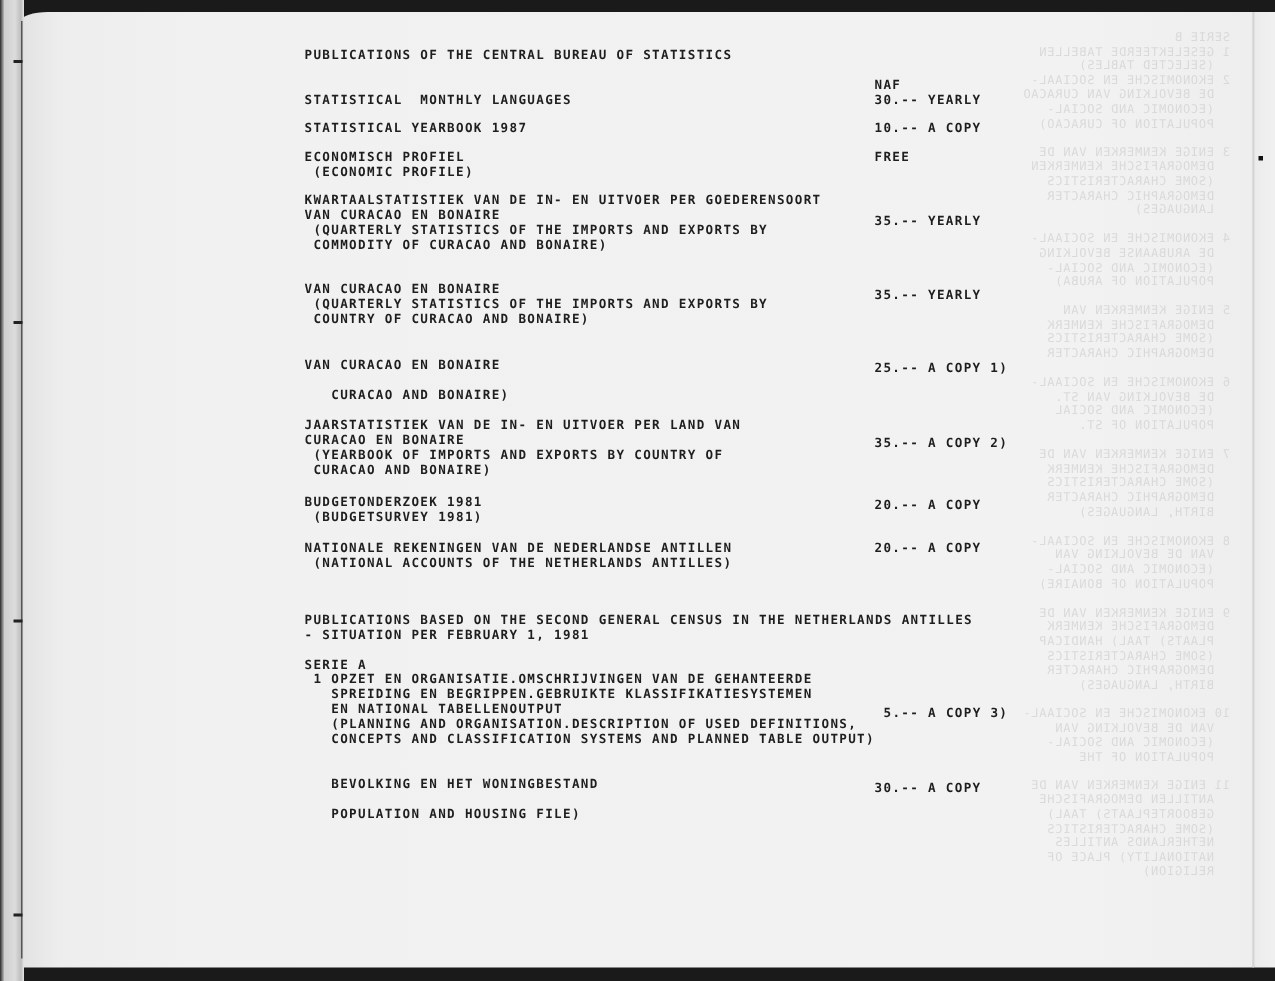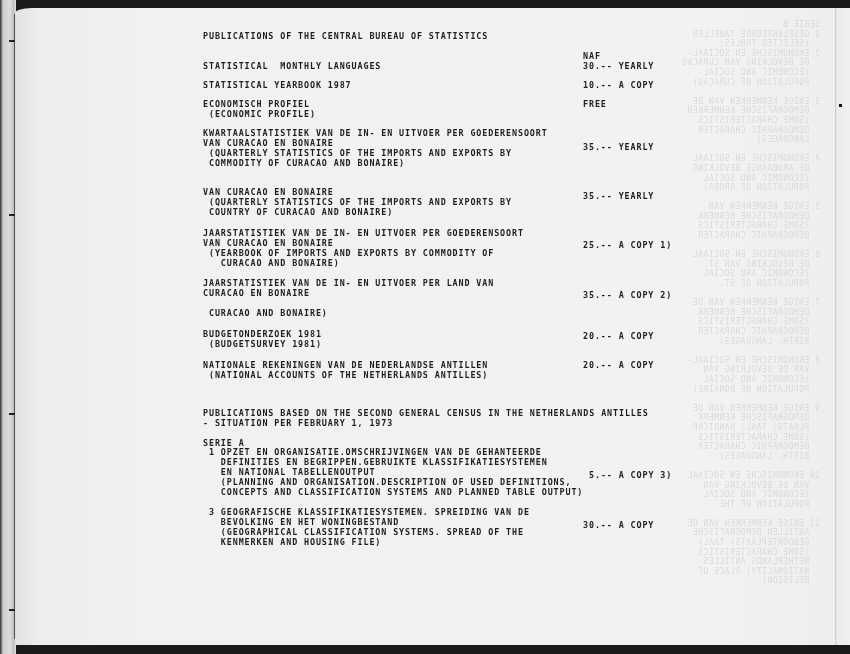--- a/index.html
+++ b/index.html
@@ -136,49 +136,46 @@
   <div class="line" style="left:203px;top:138px">VAN CURACAO EN BONAIRE</div>
   <div class="line" style="left:203px;top:148px"> (QUARTERLY STATISTICS OF THE IMPORTS AND EXPORTS BY</div>
   <div class="line" style="left:203px;top:158px"> COMMODITY OF CURACAO AND BONAIRE)</div>
   <div class="price" style="left:583px;top:142px">35.-- YEARLY</div>
 
   <div class="line" style="left:203px;top:187px">VAN CURACAO EN BONAIRE</div>
   <div class="line" style="left:203px;top:197px"> (QUARTERLY STATISTICS OF THE IMPORTS AND EXPORTS BY</div>
   <div class="line" style="left:203px;top:207px"> COUNTRY OF CURACAO AND BONAIRE)</div>
   <div class="price" style="left:583px;top:191px">35.-- YEARLY</div>
 
-  <div class="line" style="left:203px;top:228px">JAARSTATISTIEK VAN DE IN- EN UITVOER PER GOEDERENSOORT</div>
   <div class="line" style="left:203px;top:238px">VAN CURACAO EN BONAIRE</div>
-  <div class="line" style="left:203px;top:248px"> (YEARBOOK OF IMPORTS AND EXPORTS BY COMMODITY OF</div>
   <div class="line" style="left:203px;top:258px">   CURACAO AND BONAIRE)</div>
   <div class="price" style="left:583px;top:240px">25.-- A COPY 1)</div>
 
   <div class="line" style="left:203px;top:278px">JAARSTATISTIEK VAN DE IN- EN UITVOER PER LAND VAN</div>
   <div class="line" style="left:203px;top:288px">CURACAO EN BONAIRE</div>
+  <div class="line" style="left:203px;top:298px"> (YEARBOOK OF IMPORTS AND EXPORTS BY COUNTRY OF</div>
   <div class="line" style="left:203px;top:308px"> CURACAO AND BONAIRE)</div>
   <div class="price" style="left:583px;top:290px">35.-- A COPY 2)</div>
 
   <div class="line" style="left:203px;top:329px">BUDGETONDERZOEK 1981</div>
   <div class="line" style="left:203px;top:339px"> (BUDGETSURVEY 1981)</div>
   <div class="price" style="left:583px;top:331px">20.-- A COPY</div>
 
   <div class="line" style="left:203px;top:360px">NATIONALE REKENINGEN VAN DE NEDERLANDSE ANTILLEN</div>
   <div class="line" style="left:203px;top:370px"> (NATIONAL ACCOUNTS OF THE NETHERLANDS ANTILLES)</div>
   <div class="price" style="left:583px;top:360px">20.-- A COPY</div>
 
   <div class="line" style="left:203px;top:408px">PUBLICATIONS BASED ON THE SECOND GENERAL CENSUS IN THE NETHERLANDS ANTILLES</div>
-  <div class="line" style="left:203px;top:418px">- SITUATION PER FEBRUARY 1, 1973</div>
+  <div class="line" style="left:203px;top:418px">- SITUATION PER FEBRUARY 1, 1981</div>
 
   <div class="line" style="left:203px;top:438px">SERIE A</div>
 
   <div class="line" style="left:203px;top:447px"> 1 OPZET EN ORGANISATIE.OMSCHRIJVINGEN VAN DE GEHANTEERDE</div>
-  <div class="line" style="left:203px;top:457px">   DEFINITIES EN BEGRIPPEN.GEBRUIKTE KLASSIFIKATIESYSTEMEN</div>
+  <div class="line" style="left:203px;top:457px">   SPREIDING EN BEGRIPPEN.GEBRUIKTE KLASSIFIKATIESYSTEMEN</div>
   <div class="line" style="left:203px;top:467px">   EN NATIONAL TABELLENOUTPUT</div>
   <div class="line" style="left:203px;top:477px">   (PLANNING AND ORGANISATION.DESCRIPTION OF USED DEFINITIONS,</div>
   <div class="line" style="left:203px;top:487px">   CONCEPTS AND CLASSIFICATION SYSTEMS AND PLANNED TABLE OUTPUT)</div>
   <div class="price" style="left:589px;top:470px">5.-- A COPY 3)</div>
 
-  <div class="line" style="left:203px;top:507px"> 3 GEOGRAFISCHE KLASSIFIKATIESYSTEMEN. SPREIDING VAN DE</div>
   <div class="line" style="left:203px;top:517px">   BEVOLKING EN HET WONINGBESTAND</div>
-  <div class="line" style="left:203px;top:527px">   (GEOGRAPHICAL CLASSIFICATION SYSTEMS. SPREAD OF THE</div>
-  <div class="line" style="left:203px;top:537px">   KENMERKEN AND HOUSING FILE)</div>
+  <div class="line" style="left:203px;top:537px">   POPULATION AND HOUSING FILE)</div>
   <div class="price" style="left:583px;top:520px">30.-- A COPY</div>
 </div>
 
 </body></html>

